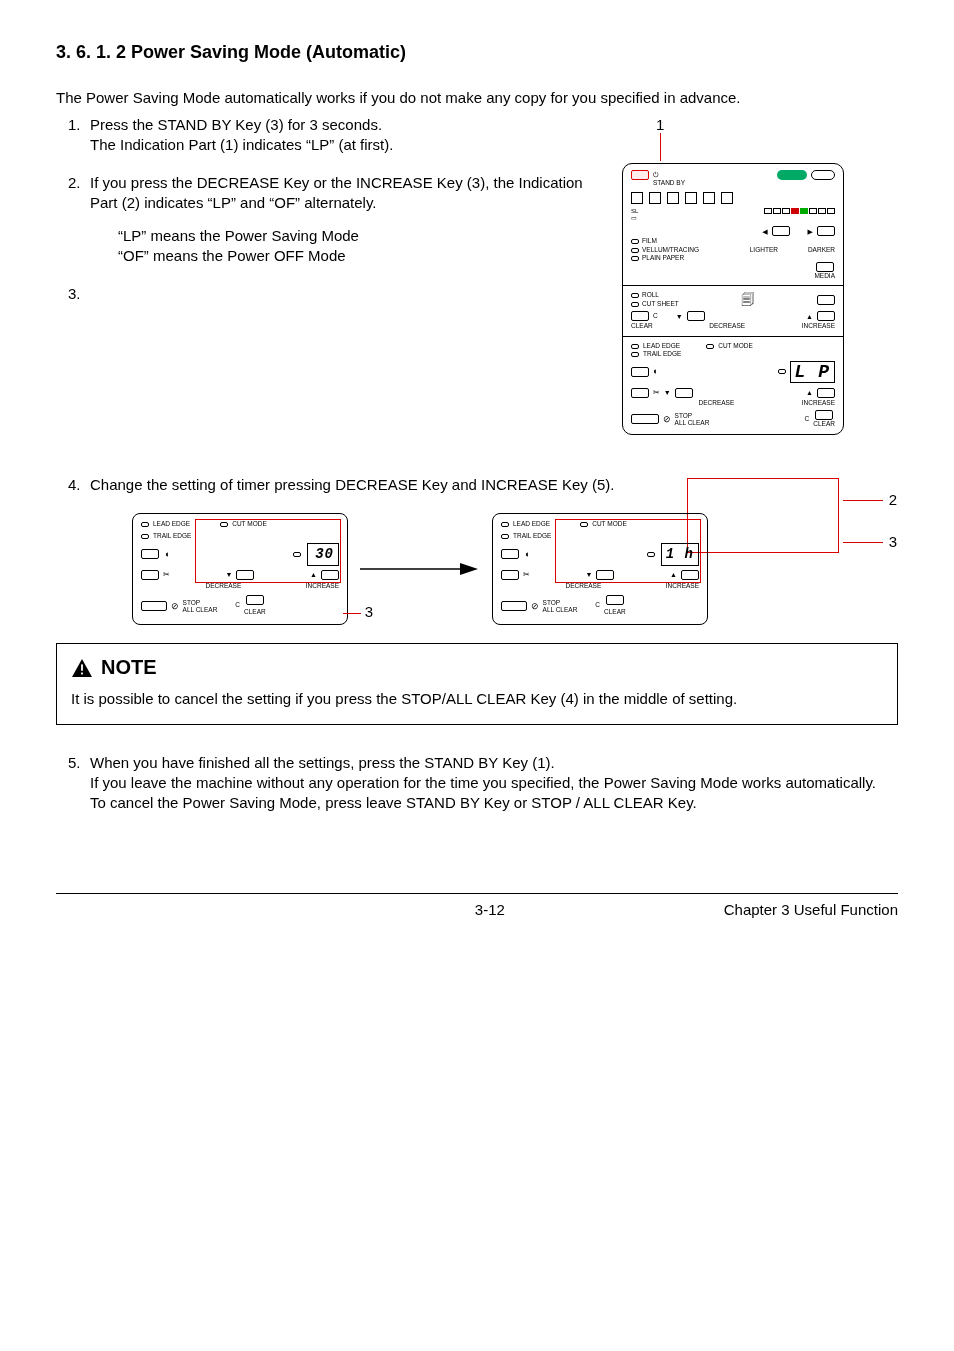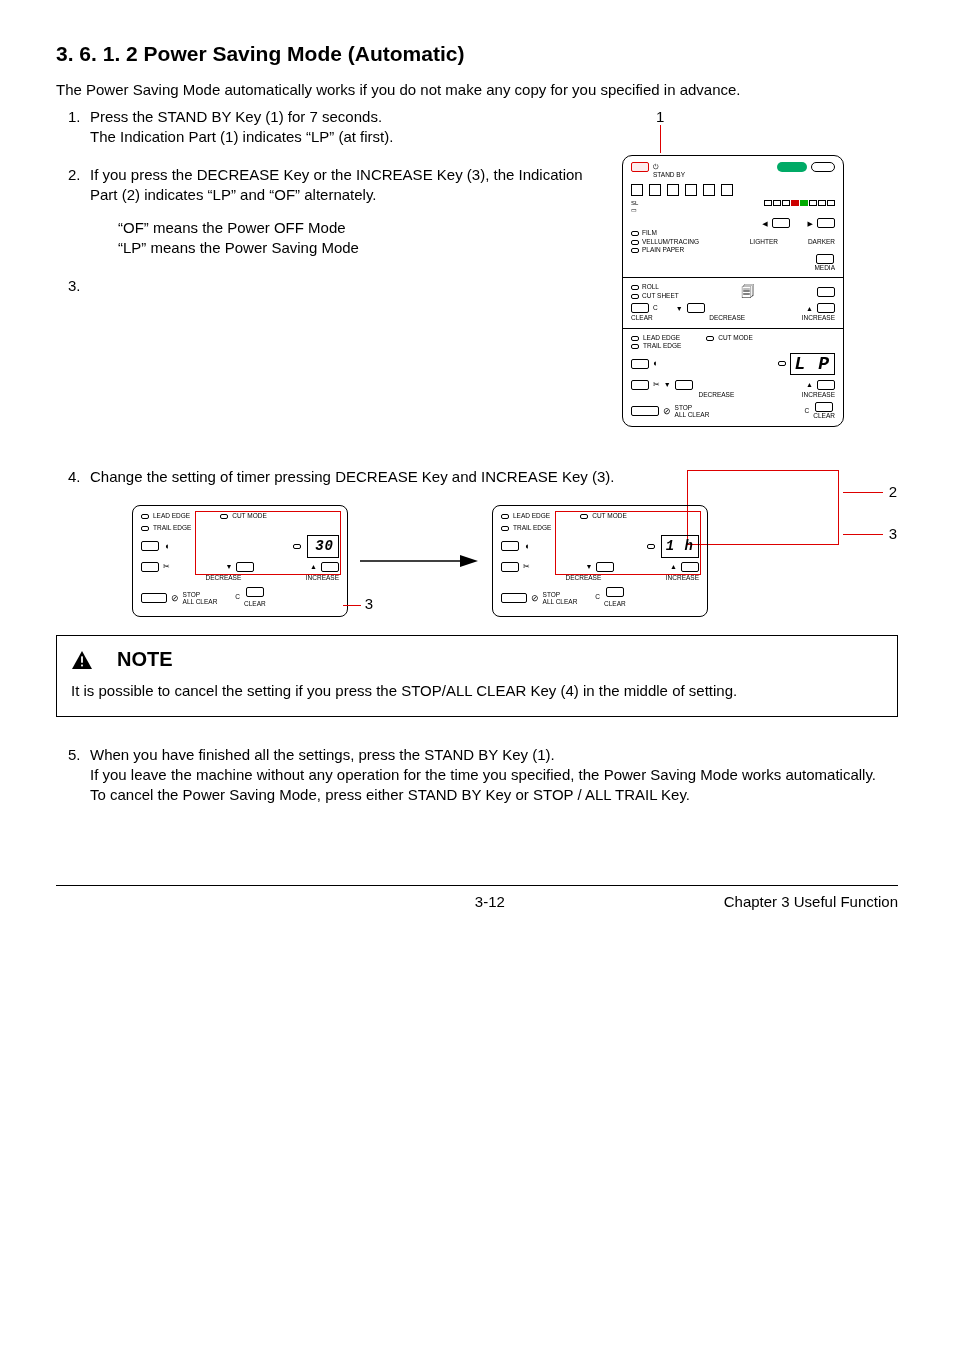--- a/index.html
+++ b/index.html
@@ -6,23 +6,23 @@
   body {
     font-family: Arial, Helvetica, sans-serif;
     font-size: 15px;
     color: #000;
     background: #fff;
     width: 954px;
     padding: 40px 56px 40px 56px;
     line-height: 1.35;
   }
   h2.section-title {
-    font-size: 21px;
+    font-size: 18px;
     font-weight: bold;
-    margin-bottom: 12px;
+    margin-bottom: 24px;
   }
   p.intro { margin-bottom: 6px; }
   ol.steps { list-style: none; padding-left: 12px; }
   ol.steps > li { margin-bottom: 18px; padding-left: 22px; position: relative; }
   ol.steps > li .num {
     position: absolute; left: 0; top: 0;
   }
   .sub-indent { padding-left: 28px; margin-top: 12px; }
   .sub-para { margin-top: 12px; }
   
@@ -96,49 +96,49 @@
   .callout-3b { position:absolute; right:-26px; bottom:2px; font-size:15px; }
   .cline3b { position:absolute; height:1px; width:18px; background:#d00; right:-14px; bottom:10px;}
   .big-arrow {
     width:120px; display:flex; align-items:center; justify-content:center;
   }
   .big-arrow svg { width:120px; height:18px; }
   
   .note-box {
     border:1.5px solid #000; margin: 18px 0 28px 0; padding: 10px 14px 14px 14px;
   }
-  .note-head { display:flex; align-items:center; gap:24px; margin-bottom:8px; }
+  .note-head { display:flex; align-items:center; gap:8px; margin-bottom:8px; }
   .warn-icon { width:22px; height:20px; }
   .note-title { font-size:20px; font-weight:bold; }
   
   .foot-rule { border:none; border-top:1px solid #000; margin-top:80px; }
   .footer { display:flex; justify-content:flex-end; padding-top:6px; font-size:15px; }
   .footer .left{ flex:1; text-align:center; padding-left: 200px;}
 </style>
 </head>
 <body>
 
 <h2 class="section-title">3. 6. 1. 2   Power Saving Mode (Automatic)</h2>
 
 <p class="intro">The Power Saving Mode automatically works if you do not make any copy for you specified in advance.</p>
 
 <div class="top-row">
   <div class="top-left">
     <ol class="steps">
       <li>
         <span class="num">1.</span>
-        <div>Press the STAND BY Key (1) for 7 seconds.</div>
+        <div>Press the STAND BY Key (3) for 3 seconds.</div>
         <div>The Indication Part (1) indicates “LP” (at first).</div>
       </li>
       <li>
         <span class="num">2.</span>
         <div>If you press the DECREASE Key or the INCREASE Key (3), the Indication Part (2) indicates “LP” and “OF” alternately.</div>
         <div class="sub-indent">
+          <div>“LP” means the Power Saving Mode</div>
           <div>“OF” means the Power OFF Mode</div>
-          <div>“LP” means the Power Saving Mode</div>
         </div>
       </li>
       <li>
         <span class="num">3.</span>
       </li>
     </ol>
   </div>
 
   <div class="top-right">
     <div class="callout-1">1</div>
@@ -304,21 +304,21 @@
       <div class="cline cline3"></div>
       <div class="callout-right callout-2">2</div>
       <div class="callout-right callout-3">3</div>
     </div>
   </div>
 </div>
 
 <ol class="steps" start="4">
   <li>
     <span class="num">4.</span>
-    <div>Change the setting of timer pressing DECREASE Key and INCREASE Key (3).</div>
+    <div>Change the setting of timer pressing DECREASE Key and INCREASE Key (5).</div>
   </li>
 </ol>
 
 <div class="step4-row">
   <div class="mini-panel">
     <div class="toprow">
       <div class="row">
           <span class="ind"></span>
           <span class="lbl">LEAD EDGE</span>
         </div>
@@ -452,21 +452,21 @@
     <span class="note-title">NOTE</span>
   </div>
   <div>It is possible to cancel the setting if you press the STOP/ALL CLEAR Key (4) in the middle of setting.</div>
 </div>
 
 <ol class="steps" start="5">
   <li>
     <span class="num">5.</span>
     <div>When you have finished all the settings, press the STAND BY Key (1).</div>
     <div>If you leave the machine without any operation for the time you specified, the Power Saving Mode works automatically.</div>
-    <div>To cancel the Power Saving Mode, press either STAND BY Key or STOP / ALL TRAIL Key.</div>
+    <div>To cancel the Power Saving Mode, press leave STAND BY Key or STOP / ALL CLEAR Key.</div>
   </li>
 </ol>
 
 <hr class="foot-rule">
 <div class="footer">
   <span class="left">3-12</span>
   <span>Chapter 3    Useful Function</span>
 </div>
 
 </body></html>

